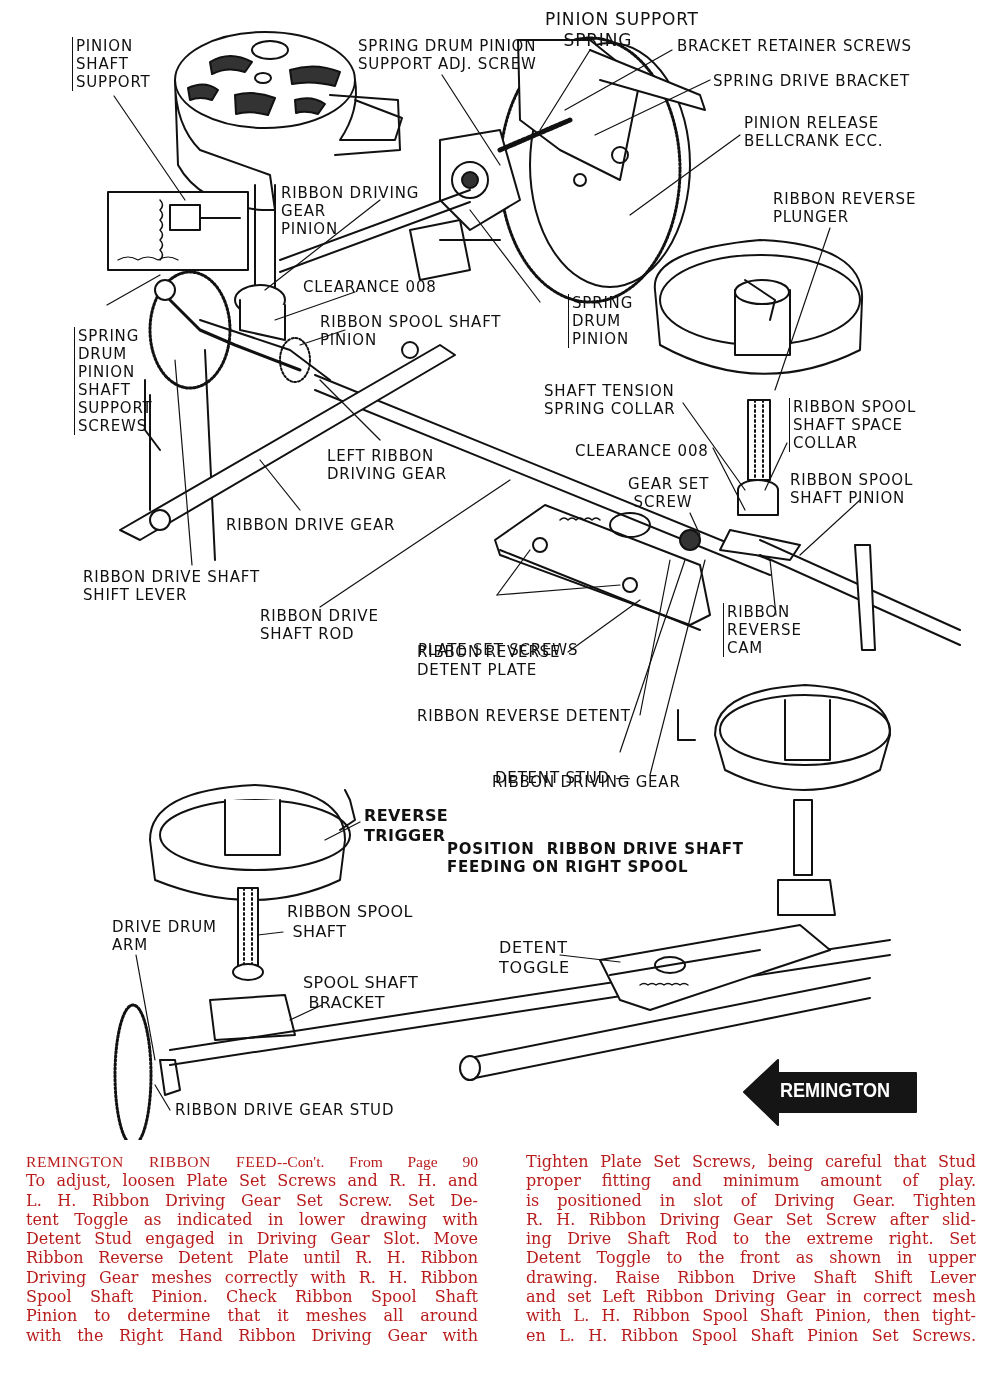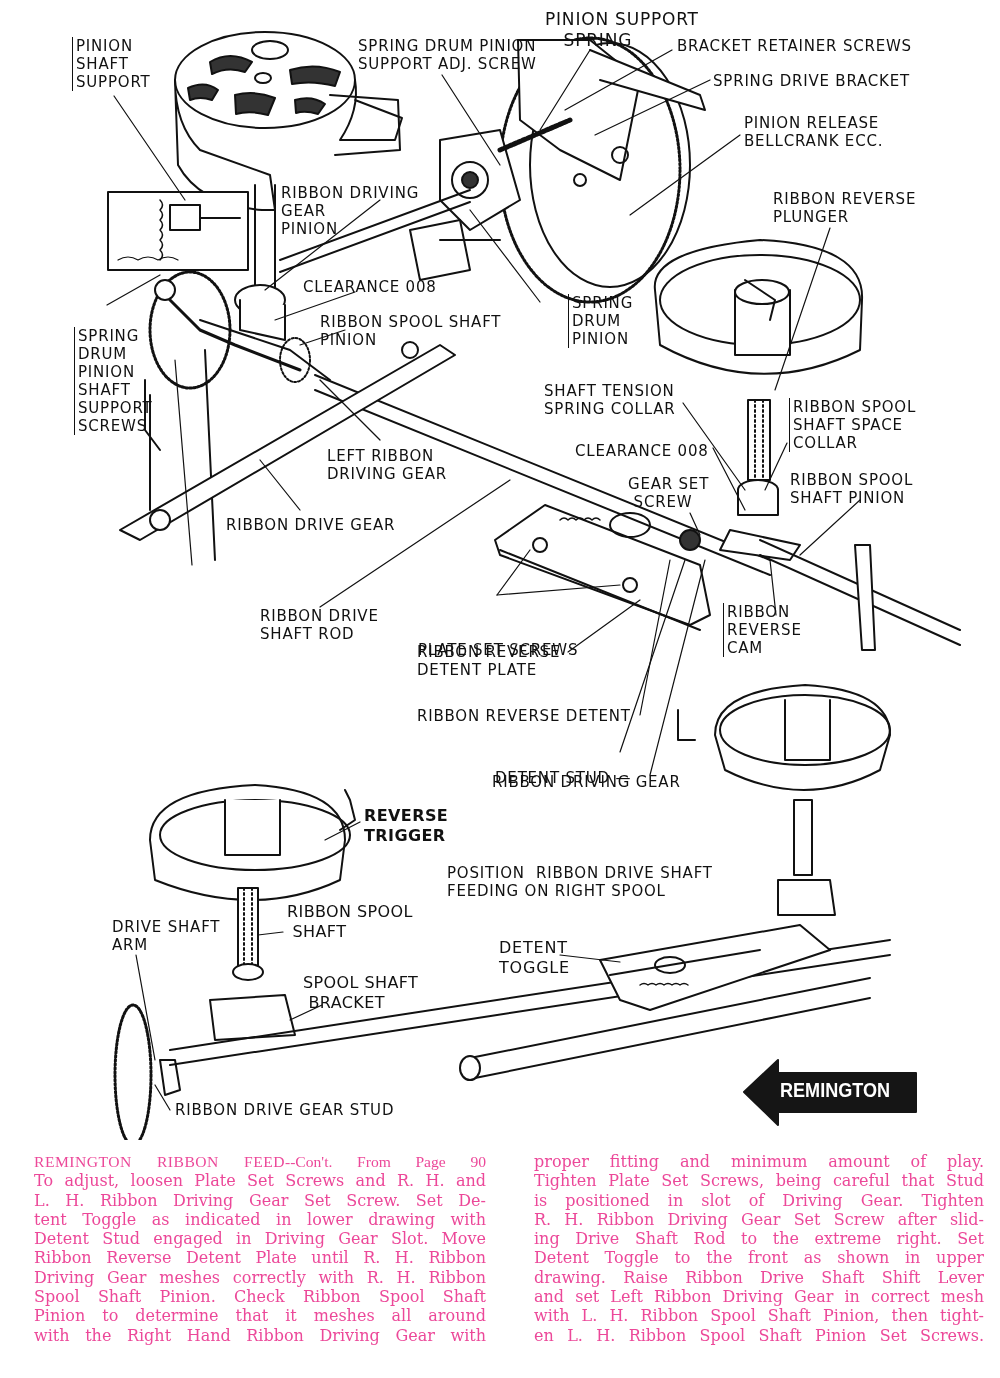--- a/index.html
+++ b/index.html
@@ -3,21 +3,21 @@
 <meta charset="utf-8">
 <style>
   html, body { margin:0; padding:0; background:#ffffff; }
   body { width:1000px; height:1378px; position:relative; overflow:hidden; font-family:"DejaVu Sans", sans-serif; color:#111; }
   #stage { position:absolute; left:0; top:0; width:1000px; height:1140px; }
   svg.art { position:absolute; left:0; top:0; width:1000px; height:1140px; }
   .lbl { position:absolute; font-family:"DejaVu Sans", sans-serif; font-size:15px; letter-spacing:0.8px; line-height:18px; color:#111; white-space:pre; }
   .lbl.big { font-size:16px; line-height:20px; font-weight:bold; letter-spacing:0.4px; }
   .lbl.bracket { border-left:1.5px solid #111; padding-left:3px; }
   .banner-text { position:absolute; left:780px; top:1078px; width:130px; font-family:"Liberation Sans", sans-serif; font-weight:bold; font-size:21px; color:#fff; letter-spacing:0px; transform:scaleX(0.86); transform-origin:left center; }
-  .text-col { position:absolute; font-family:"DejaVu Serif", serif; font-size:16px; line-height:19.3px; color:#ec4899; text-align:justify;margin-left:8px; }
+  .text-col { position:absolute; font-family:"DejaVu Serif", serif; font-size:16px; line-height:19.3px; color:#b91c1c; text-align:justify; }
   .text-col .row { display:block; text-align:justify; text-align-last:justify; white-space:nowrap; }
   .text-col .heading { font-family:"Liberation Serif", serif; font-size:15.6px; }
   .col-left { left:26px; top:1152px; width:452px; }
   .col-right { left:526px; top:1152px; width:450px; }
 </style>
 </head>
 <body>
 
 <div id="stage">
 <svg class="art" viewBox="0 0 1000 1140" xmlns="http://www.w3.org/2000/svg" fill="none" stroke="#111" stroke-width="2" stroke-linecap="round" stroke-linejoin="round">
@@ -223,39 +223,41 @@
 SHAFT SPACE
 COLLAR</div>
 <div class="lbl" style="left:575px;top:442px;">CLEARANCE 008</div>
 <div class="lbl" style="left:327px;top:447px;">LEFT RIBBON
 DRIVING GEAR</div>
 <div class="lbl" style="left:628px;top:475px;">GEAR SET
  SCREW</div>
 <div class="lbl" style="left:790px;top:471px;">RIBBON SPOOL
 SHAFT PINION</div>
 <div class="lbl" style="left:226px;top:516px;">RIBBON DRIVE GEAR</div>
+<div class="lbl" style="left:83px;top:568px;">RIBBON DRIVE SHAFT
+SHIFT LEVER</div>
 <div class="lbl" style="left:260px;top:607px;">RIBBON DRIVE
 SHAFT ROD</div>
 <div class="lbl" style="left:418px;top:600px;margin-top:41px;">PLATE SET SCREWS</div>
 <div class="lbl bracket" style="left:723px;top:603px;">RIBBON
 REVERSE
 CAM</div>
 <div class="lbl" style="left:417px;top:643px;">RIBBON REVERSE
 DETENT PLATE</div>
 <div class="lbl" style="left:417px;top:707px;">RIBBON REVERSE DETENT</div>
 <div class="lbl" style="left:495px;top:745px;margin-top:24px;">DETENT STUD —</div>
 <div class="lbl" style="left:492px;top:773px;">RIBBON DRIVING GEAR</div>
 
 <div class="lbl big" style="left:364px;top:806px;">REVERSE
 TRIGGER</div>
-<div class="lbl" style="left:447px;top:864px;">POSITION  RIBBON DRIVE SHAFT
+<div class="lbl" style="left:447px;top:840px;font-weight:bold;">POSITION  RIBBON DRIVE SHAFT
 FEEDING ON RIGHT SPOOL</div>
 <div class="lbl big" style="left:287px;top:902px;font-weight:normal;">RIBBON SPOOL
  SHAFT</div>
-<div class="lbl" style="left:112px;top:918px;">DRIVE SHAFT
+<div class="lbl" style="left:112px;top:918px;">DRIVE DRUM
 ARM</div>
 <div class="lbl" style="left:499px;top:938px;font-size:16px;line-height:20px;">DETENT
 TOGGLE</div>
 <div class="lbl big" style="left:303px;top:973px;font-weight:normal;">SPOOL SHAFT
  BRACKET</div>
 <div class="lbl" style="left:175px;top:1101px;">RIBBON DRIVE GEAR STUD</div>
 
 <div class="banner-text">REMINGTON</div>
 </div>
 
@@ -266,22 +268,22 @@
   <span class="row">tent Toggle as indicated in lower drawing with</span>
   <span class="row">Detent Stud engaged in Driving Gear Slot.  Move</span>
   <span class="row">Ribbon Reverse Detent Plate until R. H. Ribbon</span>
   <span class="row">Driving Gear meshes correctly with R. H. Ribbon</span>
   <span class="row">Spool Shaft Pinion.  Check Ribbon Spool Shaft</span>
   <span class="row">Pinion to determine that it meshes all around</span>
   <span class="row">with the Right Hand Ribbon Driving Gear with</span>
 </div>
 
 <div class="text-col col-right">
+  <span class="row">Tighten Plate Set Screws, being careful that Stud</span>
   <span class="row">proper fitting and minimum amount of play.</span>
-  <span class="row">Tighten Plate Set Screws, being careful that Stud</span>
   <span class="row">is positioned in slot of Driving Gear.  Tighten</span>
   <span class="row">R. H. Ribbon Driving Gear Set Screw after slid-</span>
   <span class="row">ing Drive Shaft Rod to the extreme right.  Set</span>
   <span class="row">Detent Toggle to the front as shown in upper</span>
   <span class="row">drawing.  Raise Ribbon Drive Shaft Shift Lever</span>
   <span class="row">and set Left Ribbon Driving Gear in correct mesh</span>
   <span class="row">with L. H. Ribbon Spool Shaft Pinion, then tight-</span>
   <span class="row">en L. H. Ribbon Spool Shaft Pinion Set Screws.</span>
 </div>
 

